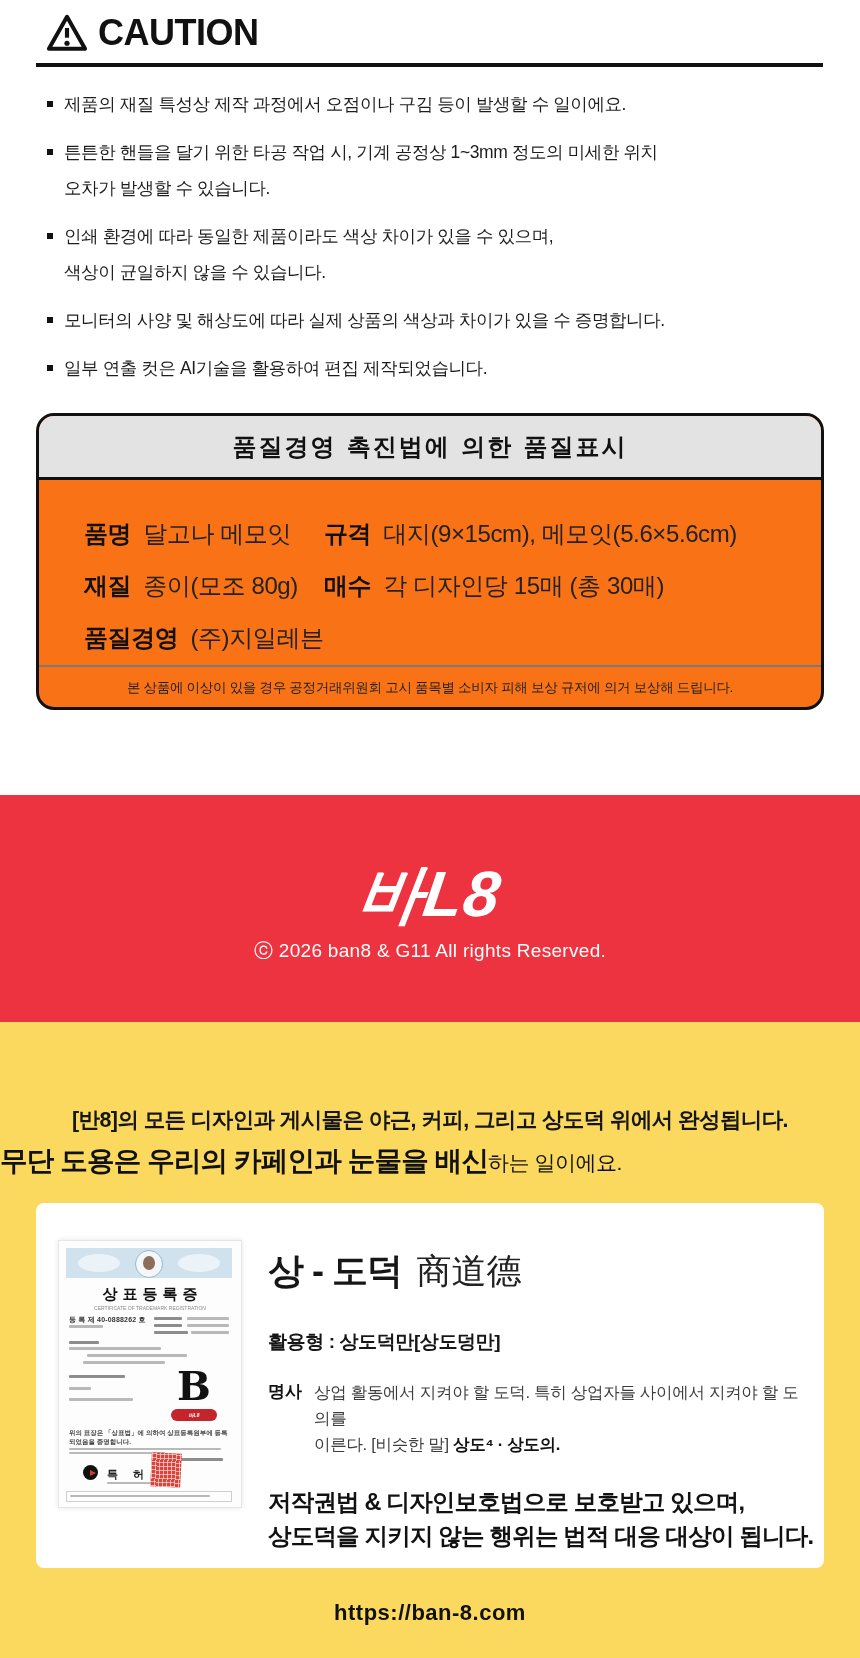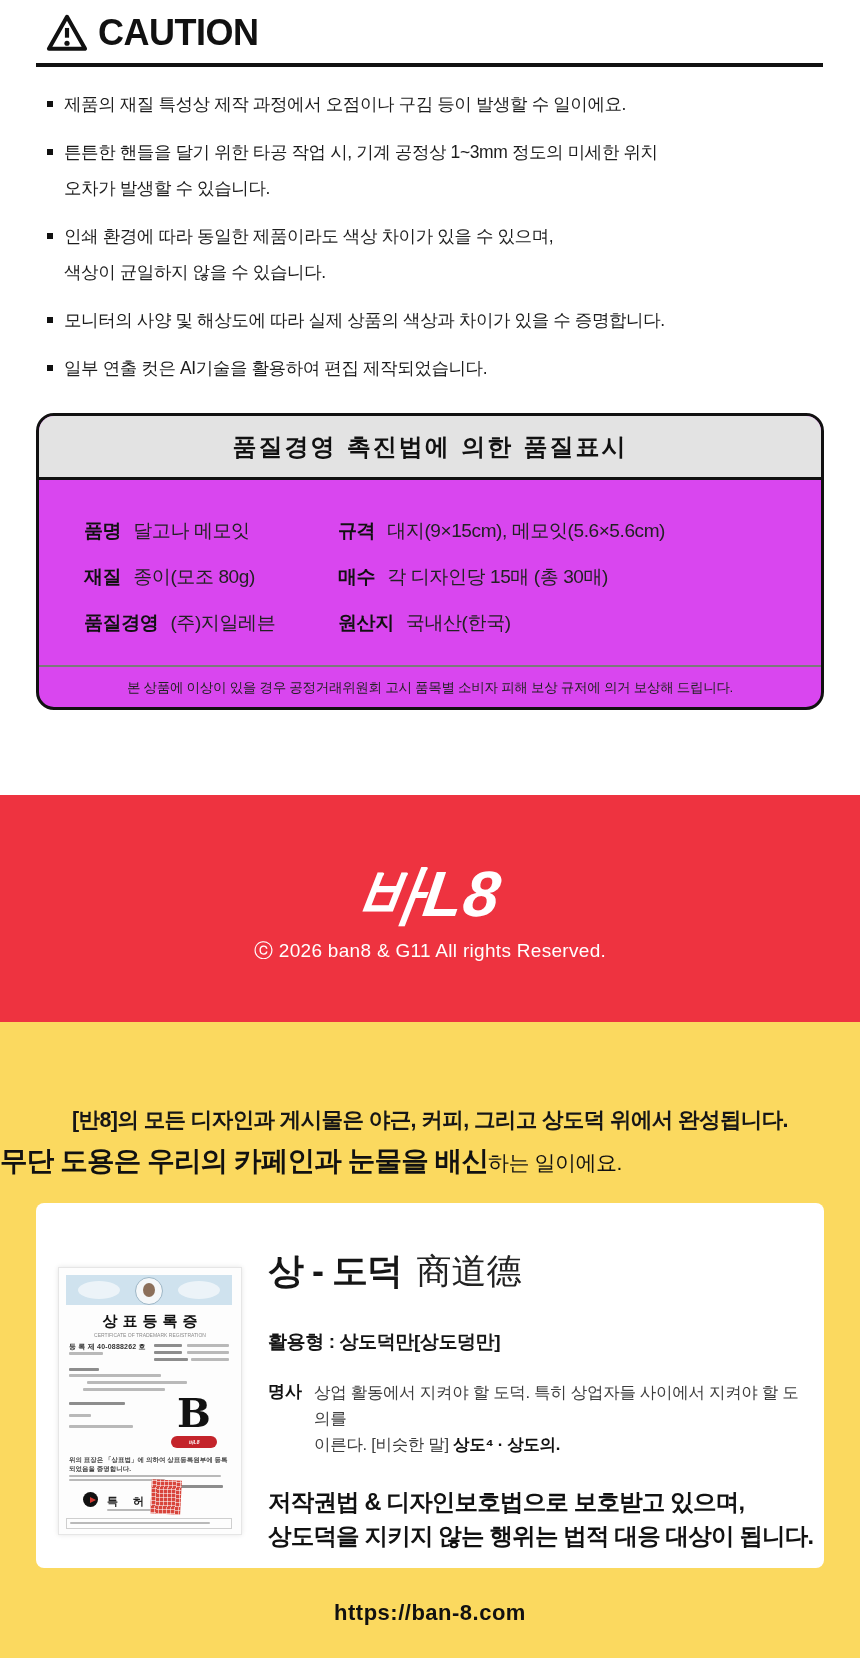--- a/index.html
+++ b/index.html
@@ -10,26 +10,26 @@
   
   .caution-header { position:absolute; left:46px; top:12px; display:flex; align-items:center; gap:10px; }
   .caution-title { font-size:36px; font-weight:800; letter-spacing:-0.5px; color:#111; }
   .caution-divider { position:absolute; left:36px; top:63px; width:787px; height:4px; background:#111; }
   .caution-list { position:absolute; left:47px; top:86px; width:778px; }
   .c-item { position:relative; padding-left:17px; margin-bottom:12px; font-size:17.5px; font-weight:500;
             line-height:36px; letter-spacing:-0.4px; color:#1d1d1d; }
   .c-item .sq { position:absolute; left:0; top:15px; width:6px; height:6px; background:#111; }
   
   .qbox { position:absolute; left:36px; top:413px; width:788px; height:297px; border:3px solid #111;
-          border-radius:18px; background:#d946ef; box-sizing:border-box; overflow:hidden; }
+          border-radius:18px; background:#f97316; box-sizing:border-box; overflow:hidden; }
   .qbox-header { height:61px; background:#e3e3e3; border-bottom:3px solid #111; display:flex;
                  align-items:center; justify-content:center; font-family:"DejaVu Serif", serif;
                  font-weight:700; font-size:24px; letter-spacing:2px; color:#111; }
   .qbox-body { padding:38px 0 0 45px; }
-  .qrow { display:flex; margin-bottom:20px; font-size:19px; letter-spacing:-0.4px;gap:14px; }
+  .qrow { display:flex; margin-bottom:20px; font-size:24px; letter-spacing:-0.4px; }
   .qcell1 { width:240px; display:flex; }
   .qcell2 { flex:1; display:flex; }
   .qlabel { font-weight:800; margin-right:12px; white-space:nowrap; color:#111; }
   .qvalue { font-weight:500; color:#222; white-space:nowrap; }
   .qbox-divider { position:absolute; left:0; top:249px; width:100%; height:2px; background:#7a7a7a; }
   .qbox-note { position:absolute; left:0; top:263px; width:100%; text-align:center; font-size:13.5px;
                letter-spacing:-0.3px; color:#222; }
   
   .red-band { position:absolute; left:0; top:795px; width:860px; height:227px; background:#ee3340; }
   .band-logo { padding-top:62px; text-align:center; }
@@ -50,21 +50,21 @@
   .headword .ko { font-size:36px; font-weight:800; letter-spacing:-1px; color:#161616; }
   .headword .hj { font-size:35px; font-weight:400; margin-left:10px; color:#222; }
   .usage { position:absolute; left:232px; top:126px; font-size:19px; font-weight:700; letter-spacing:-0.4px; color:#161616; }
   .pos-row { position:absolute; left:232px; top:176px; width:545px; display:flex; }
   .pos-label { font-size:17px; font-weight:800; margin-right:12px; color:#111; white-space:nowrap; line-height:26px; }
   .def { font-size:16.5px; line-height:26px; color:#3d3d3d; letter-spacing:-0.3px; }
   .def .syn { font-weight:700; color:#111; }
   .warn { position:absolute; left:232px; top:246px; font-size:23.5px; font-weight:800; line-height:34px;
           letter-spacing:-0.8px; color:#111; white-space:nowrap;margin-top:36px; }
   
-  .cert { position:absolute; left:22px; top:64px; width:182px; height:266px; background:#fdfdfd;
+  .cert { position:absolute; left:22px; top:37px; width:182px; height:266px; background:#fdfdfd;
           border:1px solid #e6e6e6; box-shadow:0 0 5px rgba(0,0,0,.10); }
   .cert-band { position:absolute; left:7px; top:7px; width:166px; height:30px; background:#cfe2ee; }
   .cert-flo { position:absolute; top:6px; width:42px; height:18px; border-radius:50%; background:rgba(255,255,255,.6); }
   .cert-emblem { position:absolute; left:50%; top:2px; transform:translateX(-50%); width:26px; height:26px;
                  border-radius:50%; background:#f4f7f9; border:1px solid #9db6c6; }
   .cert-emblem i { display:block; width:12px; height:14px; margin:5px auto 0; border-radius:50%; background:#8b6f5a; }
   .cert-title { position:absolute; left:0; top:44px; width:100%; text-align:center; font-family:"DejaVu Serif", serif;
                 font-weight:700; font-size:15px; letter-spacing:5px; text-indent:5px; color:#111; }
   .cert-sub { position:absolute; left:0; top:64px; width:100%; text-align:center; font-size:5px; color:#8a8a8a; }
   .cert-reg { position:absolute; left:10px; top:74px; font-size:7px; font-weight:700; color:#333; letter-spacing:0.2px; }
@@ -147,24 +147,20 @@
         <div class="qcell2">
           <span class="qlabel">매수</span>
           <span class="qvalue">각 디자인당 15매 (총 30매)</span>
         </div>
       </div>
       <div class="qrow">
         <div class="qcell1">
           <span class="qlabel">품질경영</span>
           <span class="qvalue">(주)지일레븐</span>
         </div>
-        <div class="qcell2">
-          <span class="qlabel">원산지</span>
-          <span class="qvalue">국내산(한국)</span>
-        </div>
       </div>
     </div>
     <div class="qbox-divider"></div>
     <div class="qbox-note">본 상품에 이상이 있을 경우 공정거래위원회 고시 품목별 소비자 피해 보상 규저에 의거 보상해 드립니다.</div>
   </div>
 
   <div class="red-band">
     <div class="band-logo">
       <span>바L8</span>
     </div>

